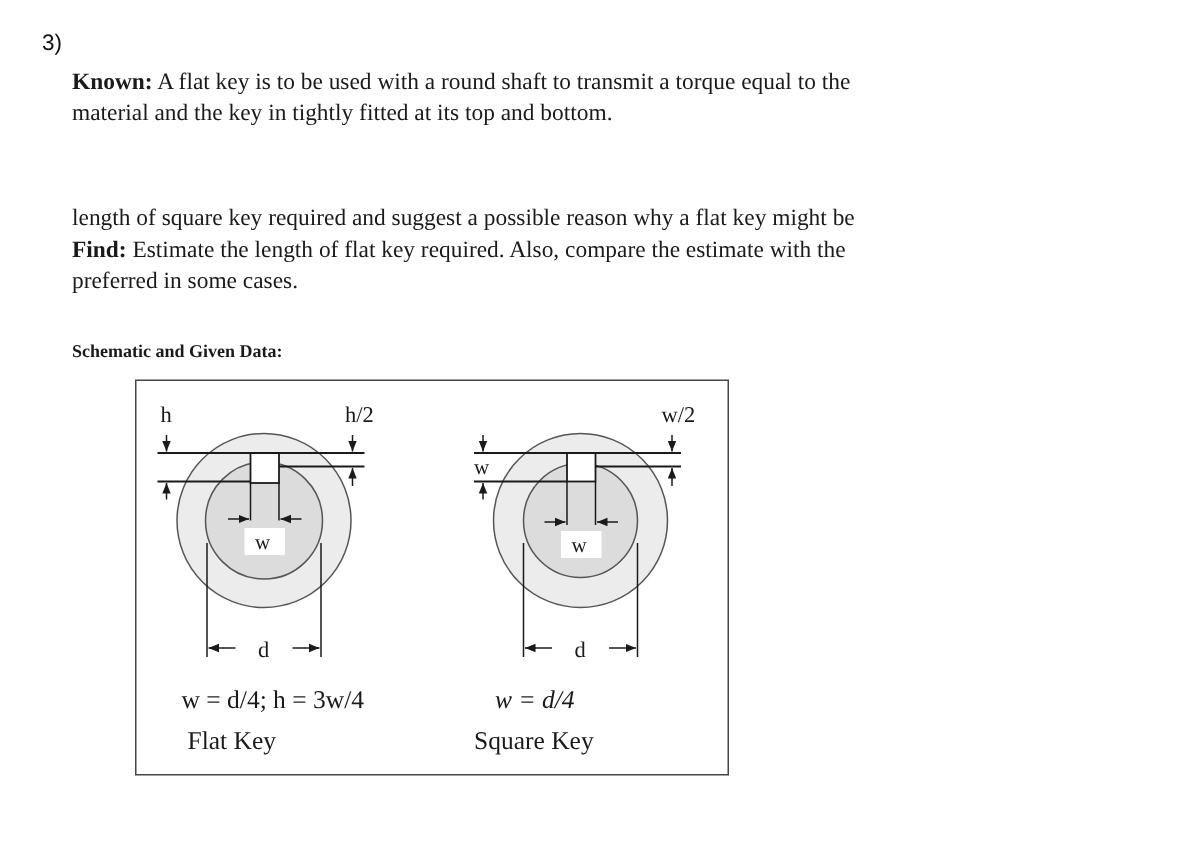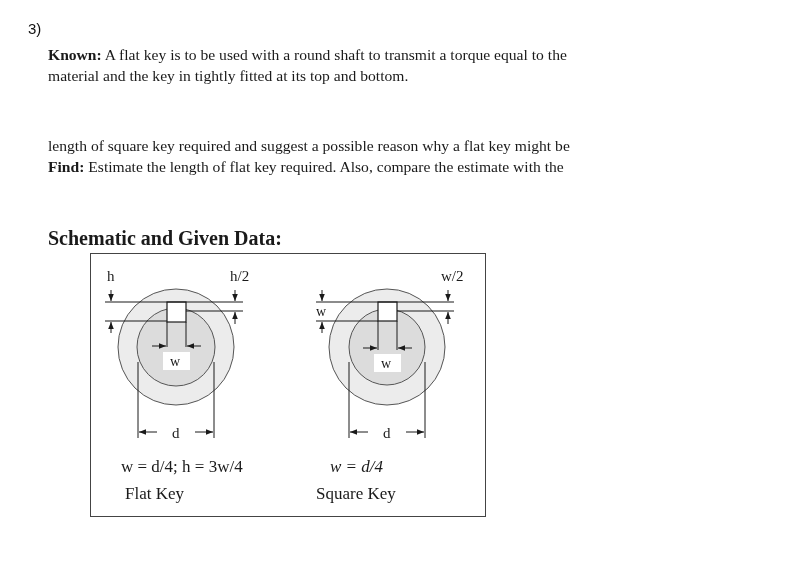--- a/index.html
+++ b/index.html
@@ -2,39 +2,40 @@
 <html><head>
 <meta charset="utf-8">
 <style>
   html, body { margin: 0; padding: 0; background: #ffffff; }
   body { width: 795px; height: 563px; position: relative; overflow: hidden; color: #1a1a1a; }
   .qnum { position: absolute; left: 28px; top: 20px; font-family: "Liberation Sans", sans-serif; font-size: 15px; color: #111; }
   .para { position: absolute; left: 48px; width: 700px; font-family: "Liberation Serif", serif; font-size: 15.6px; line-height: 21px; color: #1a1a1a; }
   .para b { font-weight: bold; margin-top: 35px; }
   .known { top: 44px; }
   .find { top: 135px; }
-  .sched { position: absolute; left: 48px; top: 227px; font-family: "Liberation Serif", serif; font-size: 20px; font-weight: bold; color: #1a1a1a; }
+  .sched { position: absolute; left: 48px; top: 227px; font-family: "Liberation Serif", serif; font-size: 12px; font-weight: bold; color: #1a1a1a; }
   .figbox { position: absolute; left: 90px; top: 253px; width: 396px; height: 264px; border: 1.5px solid #444; box-sizing: border-box; }
   svg { position: absolute; left: 0; top: 0; }
   .svgtxt { font-family: "Liberation Serif", serif; fill: #1a1a1a; }
   .caption { position: absolute; font-family: "Liberation Serif", serif; font-size: 17px; color: #1a1a1a; white-space: nowrap; }
 </style>
 </head>
 <body>
 
 <div class="qnum">3)</div>
 
 <div class="para known">
   <div><b>Known:</b><span> A flat key is to be used with a round shaft to transmit a torque equal to the</span></div>
   <div>material and the key in tightly fitted at its top and bottom.</div>
 </div>
 
 <div class="para find">
   <div>length of square key required and suggest a possible reason why a flat key might be</div>
   <div><b>Find:</b><span> Estimate the length of flat key required.  Also, compare the estimate with the</span></div>
+  <div>preferred in some cases.</div>
 </div>
 
 <div class="sched">Schematic and Given Data:</div>
 
 <div class="figbox"></div>
 
 <svg width="795" height="563" viewBox="0 0 795 563">
   <defs>
     <marker id="arr" viewBox="0 0 10 10" refX="10" refY="5" markerWidth="7" markerHeight="7" orient="auto-start-reverse">
       <path d="M0,1 L10,5 L0,9 z" fill="#1a1a1a"></path>

